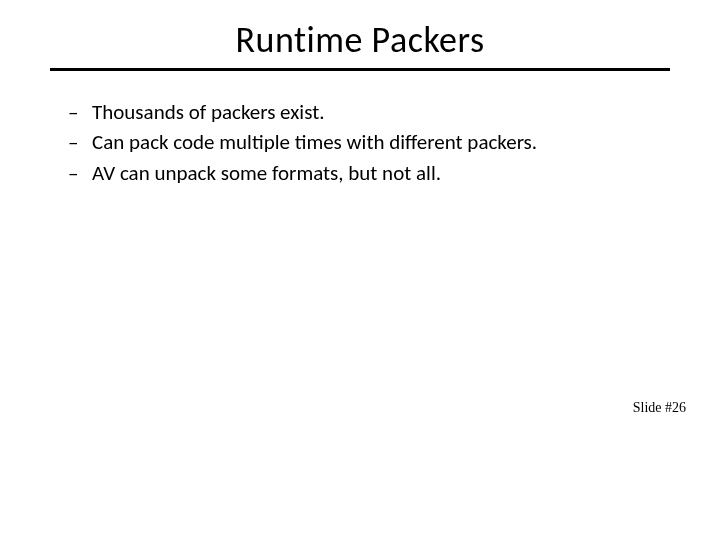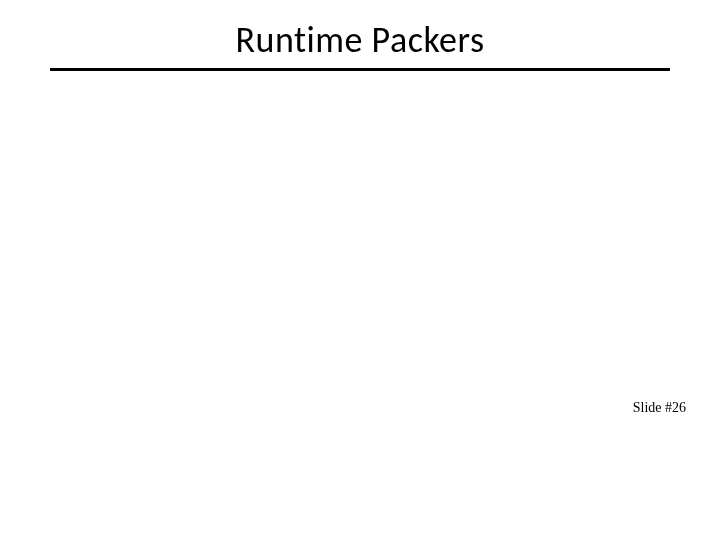--- a/index.html
+++ b/index.html
@@ -16,16 +16,21 @@
 </style>
 </head>
 <body>
 
 <div class="slide">
 
   <h1 class="title">Runtime Packers</h1>
   <hr class="title-rule">
 
 
+  <ul class="bullets">
+    <li>Thousands of packers exist.</li>
+    <li>Can pack code multiple times with different packers.</li>
+    <li>AV can unpack some formats, but not all.</li>
+  </ul>
 
   <div class="footer">Slide #26</div>
 
 </div>
 
 </body></html>

